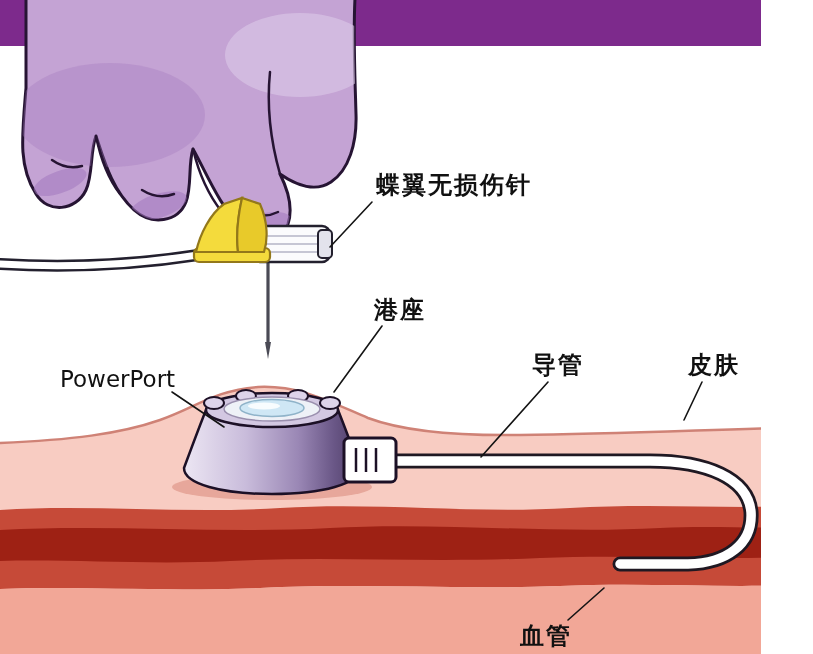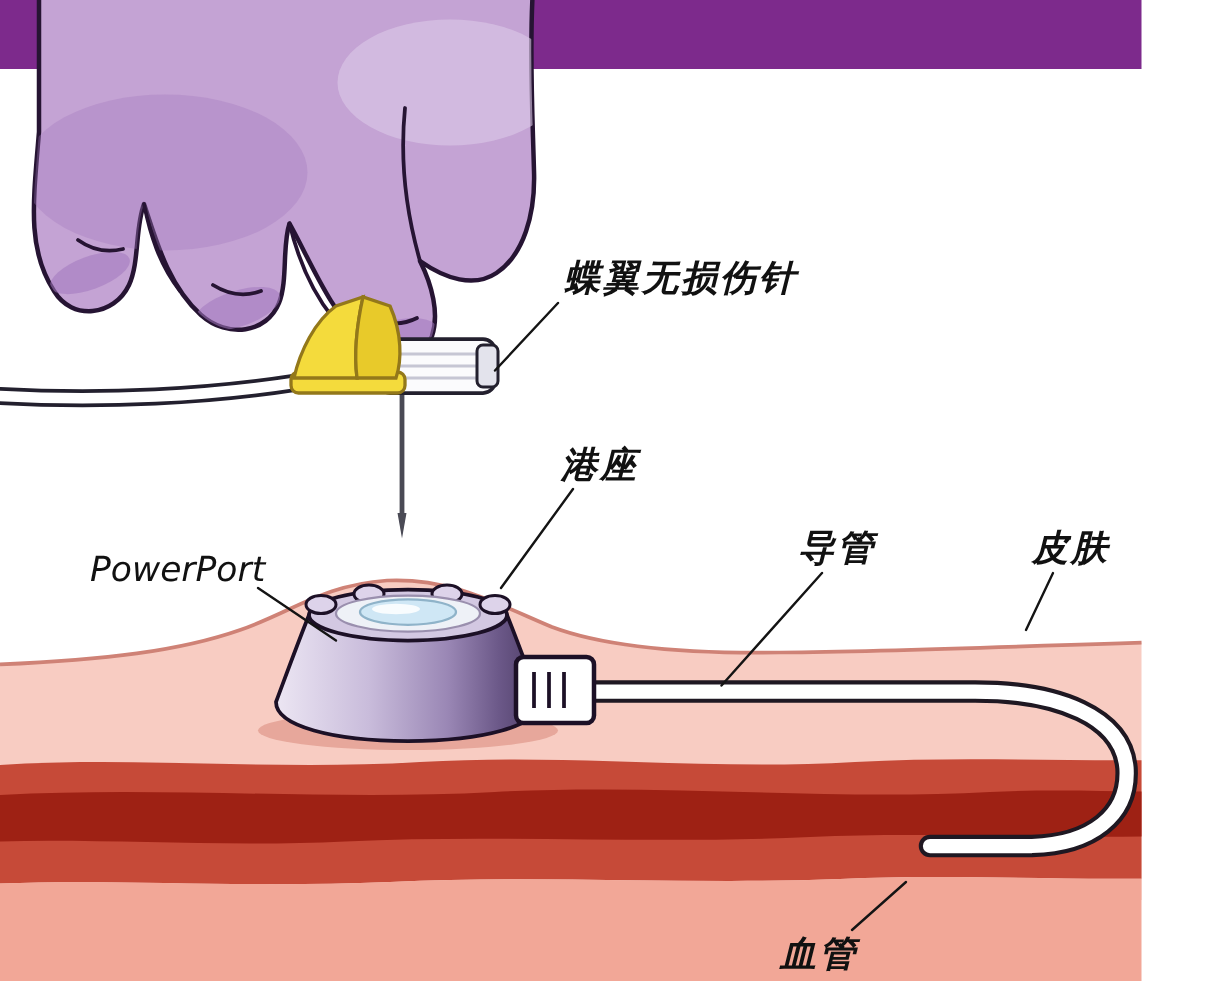--- a/index.html
+++ b/index.html
@@ -1,17 +1,17 @@
 <!DOCTYPE html>
 <html><head>
 <meta charset="utf-8">
 <style>
   html,body{margin:0;padding:0;background:#ffffff;}
   .stage{width:761px;height:654px;position:relative;overflow:hidden;
-         font-family:"DejaVu Sans","Liberation Sans",sans-serif;font-style:italic;}
+         font-family:"DejaVu Sans","Liberation Sans",sans-serif;}
   svg{display:block;}
   text{font-family:"DejaVu Sans","Liberation Sans",sans-serif;fill:#111111;}
   .cjk{font-size:24px;font-weight:600;letter-spacing:2px;}
   .latin{font-size:23px;font-weight:500;}
   .leader{stroke:#141414;stroke-width:1.6;fill:none;stroke-linecap:round;}
 </style>
 </head>
 <body>
 
 <div class="stage">

